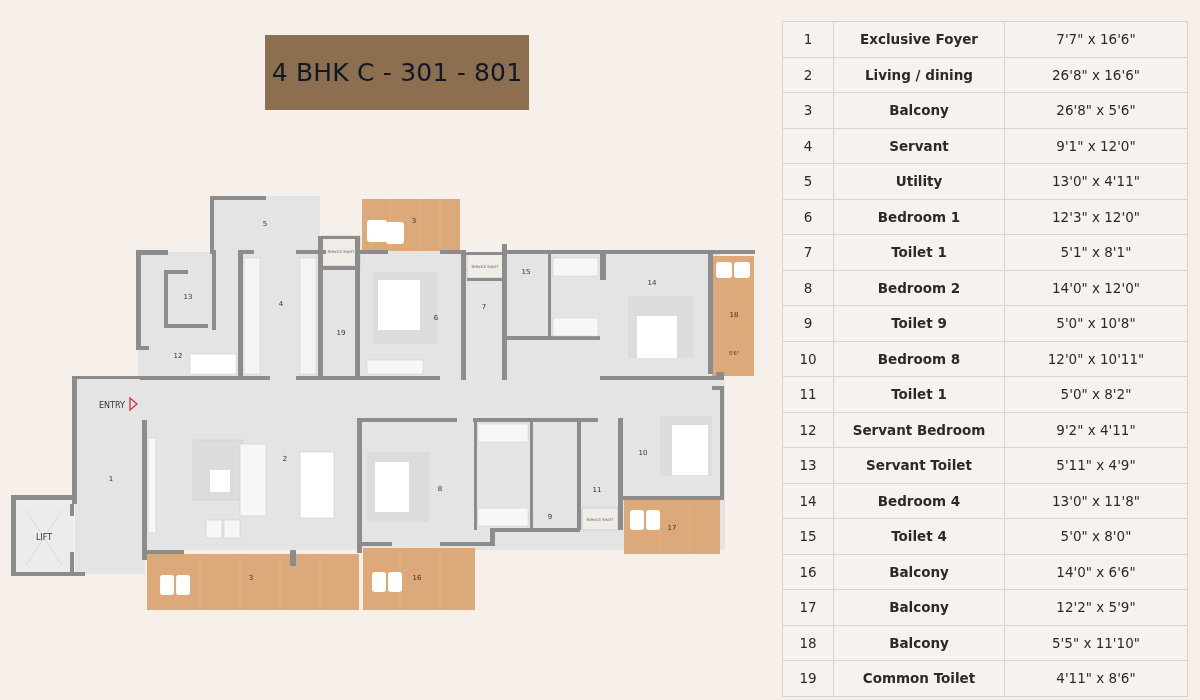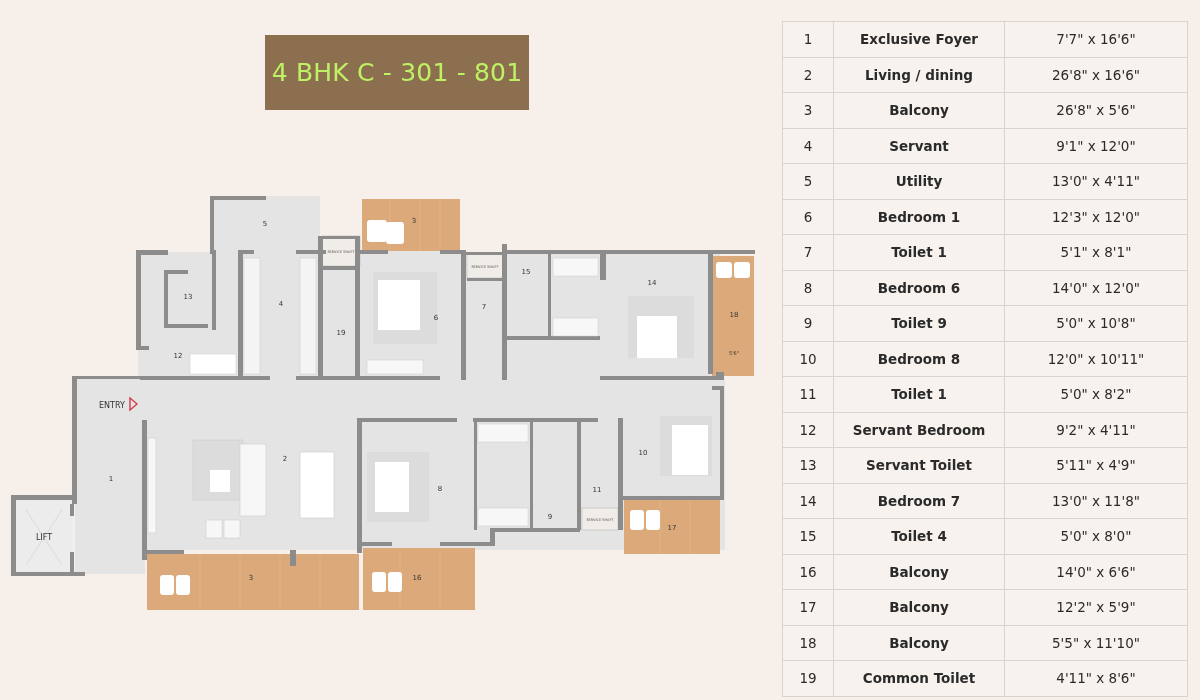--- a/index.html
+++ b/index.html
@@ -1,17 +1,17 @@
 <!DOCTYPE html>
 <html><head>
 <meta charset="utf-8">
 <style>
   html,body{margin:0;padding:0;}
   body{width:1200px;height:700px;background:#f6efea;position:relative;overflow:hidden;font-family:"DejaVu Sans","Liberation Sans",sans-serif;}
-  .title-box{position:absolute;left:265px;top:35px;width:264px;height:75px;background:#8b6f4e;color:#bef264;display:flex;align-items:center;justify-content:center;font-size:25px;letter-spacing:0.2px;font-family:"DejaVu Sans",sans-serif;text-align:center;}
+  .title-box{position:absolute;left:265px;top:35px;width:264px;height:75px;background:#8b6f4e;color:#0f172a;display:flex;align-items:center;justify-content:center;font-size:25px;letter-spacing:0.2px;font-family:"DejaVu Sans",sans-serif;text-align:center;}
   .plan{position:absolute;left:0;top:180px;width:770px;height:440px;}
   table.rooms{position:absolute;left:782px;top:21px;width:406px;height:656px;border-collapse:collapse;background:#f7f2ee;font-family:"DejaVu Sans",sans-serif;font-size:13.5px;color:#2a2a2a;}
   table.rooms td{border:1.5px solid #d8d3cf;text-align:center;padding:0;height:34.5px;}
   table.rooms td.no{width:50px;}
   table.rooms td.name{width:170px;font-weight:bold;}
   .rl{font-family:"DejaVu Sans",sans-serif;font-size:7px;fill:#333;}
   .tiny{font-family:"DejaVu Sans",sans-serif;font-size:3.5px;fill:#555;}
 </style>
 </head>
 <body>
@@ -237,21 +237,21 @@
         <td class="name">Bedroom 1</td>
         <td>12'3" x 12'0"</td>
       </tr>
     <tr>
         <td class="no">7</td>
         <td class="name">Toilet 1</td>
         <td>5'1" x 8'1"</td>
       </tr>
     <tr>
         <td class="no">8</td>
-        <td class="name">Bedroom 6</td>
+        <td class="name">Bedroom 2</td>
         <td>14'0" x 12'0"</td>
       </tr>
     <tr>
         <td class="no">9</td>
         <td class="name">Toilet 9</td>
         <td>5'0" x 10'8"</td>
       </tr>
     <tr>
         <td class="no">10</td>
         <td class="name">Bedroom 8</td>
@@ -267,21 +267,21 @@
         <td class="name">Servant Bedroom</td>
         <td>9'2" x 4'11"</td>
       </tr>
     <tr>
         <td class="no">13</td>
         <td class="name">Servant Toilet</td>
         <td>5'11" x 4'9"</td>
       </tr>
     <tr>
         <td class="no">14</td>
-        <td class="name">Bedroom 7</td>
+        <td class="name">Bedroom 4</td>
         <td>13'0" x 11'8"</td>
       </tr>
     <tr>
         <td class="no">15</td>
         <td class="name">Toilet 4</td>
         <td>5'0" x 8'0"</td>
       </tr>
     <tr>
         <td class="no">16</td>
         <td class="name">Balcony</td>

